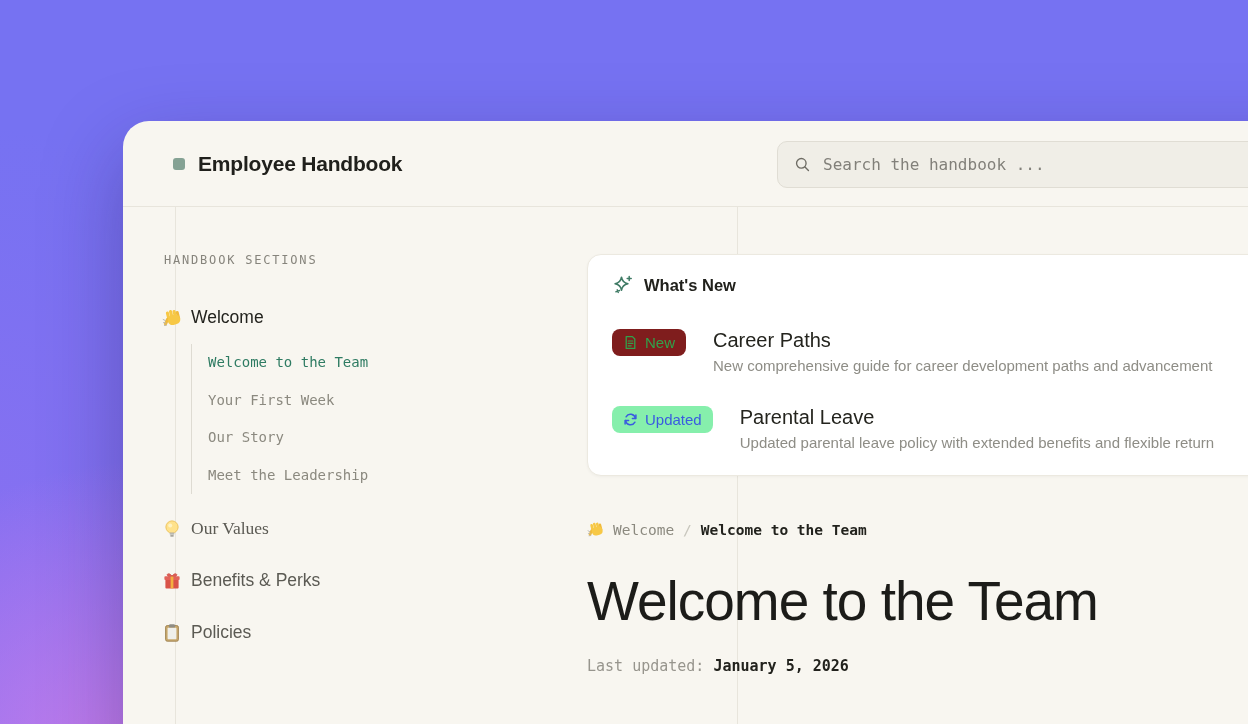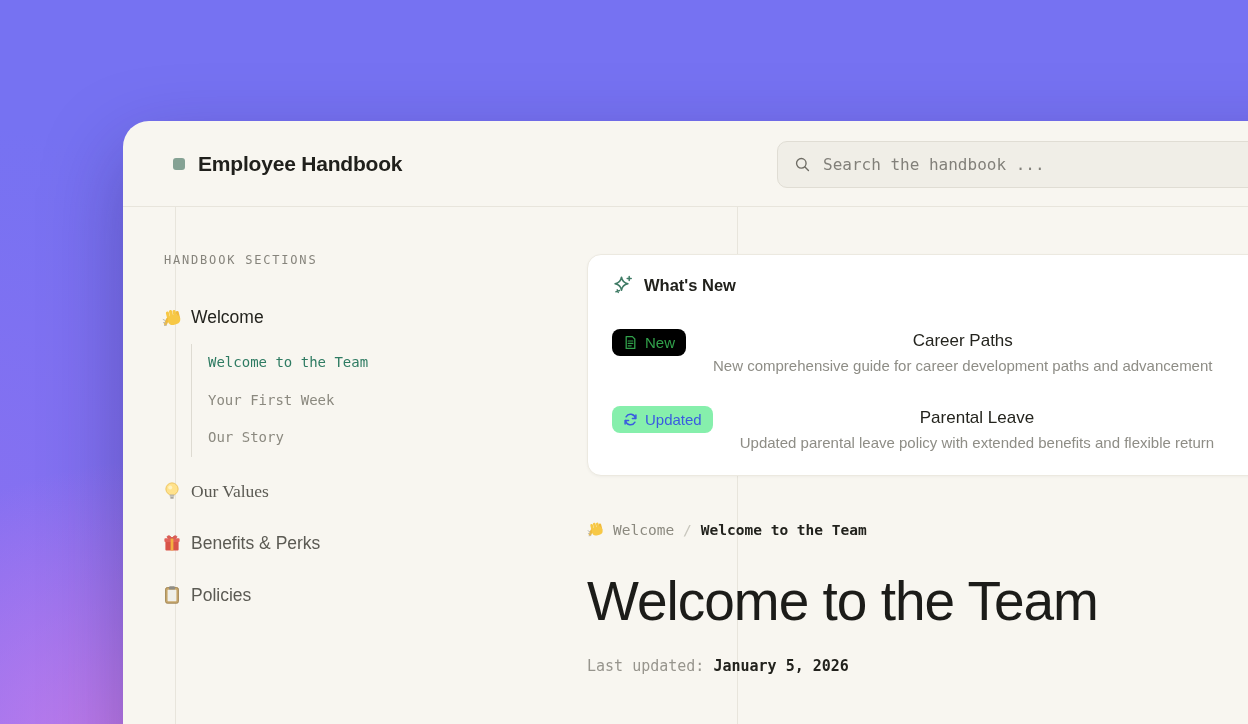--- a/index.html
+++ b/index.html
@@ -62,23 +62,23 @@
     padding:19px 24px 24px; box-shadow:0 1px 3px rgba(30,30,15,.04);
   }
   .card-header { display:flex; align-items:center; gap:10px; }
   .card-title { font-size:16.5px; font-weight:700; color:#21211C; }
   .news-row { margin-top:33px; display:flex; align-items:flex-start; gap:27px; }
   .news-row.second { margin-top:32px; }
   .badge {
     display:inline-flex; align-items:center; gap:7px; height:27px; padding:0 11px;
     border-radius:8px; font-size:15px; font-weight:500; white-space:nowrap; flex:0 0 auto;
   }
-  .badge-new { background:#000000; color:#31A14B; }
+  .badge-new { background:#7f1d1d; color:#31A14B; }
   .badge-updated { background:#86efac; color:#3A5BE0; }
-  .news-title { font-size:17px; color:#24241E; line-height:23px; white-space:nowrap;text-align:center; }
+  .news-title { font-size:20px; color:#24241E; line-height:23px; white-space:nowrap; }
   .news-desc { margin-top:5px; font-size:15px; color:#8E8D86; white-space:nowrap; }
   .breadcrumb {
     margin-top:45px; display:flex; align-items:center; gap:9px;
     font-family:"DejaVu Sans Mono", monospace; font-size:14.5px; white-space:nowrap;
   }
   .crumb-section { color:#8B897F; cursor:pointer; }
   .crumb-sep { color:#C7C5BC; }
   .crumb-page { color:#22221D; font-weight:700; }
   .page-title {
     margin-top:36px; font-size:55px; font-weight:500; letter-spacing:-1px;
@@ -177,20 +177,21 @@
       <svg class="icon20">
           <use href="#i-wave"></use>
         </svg>
       <span class="label">Welcome</span>
     </div>
 
     <div class="sublist">
       <div class="sub-item active">Welcome to the Team</div>
       <div class="sub-item">Your First Week</div>
       <div class="sub-item">Our Story</div>
+      <div class="sub-item">Meet the Leadership</div>
     </div>
 
     <div class="nav-row nav-item first">
       <svg class="icon20">
           <use href="#i-bulb"></use>
         </svg>
       <span class="label">Our Values</span>
     </div>
     <div class="nav-row nav-item">
       <svg class="icon20">

